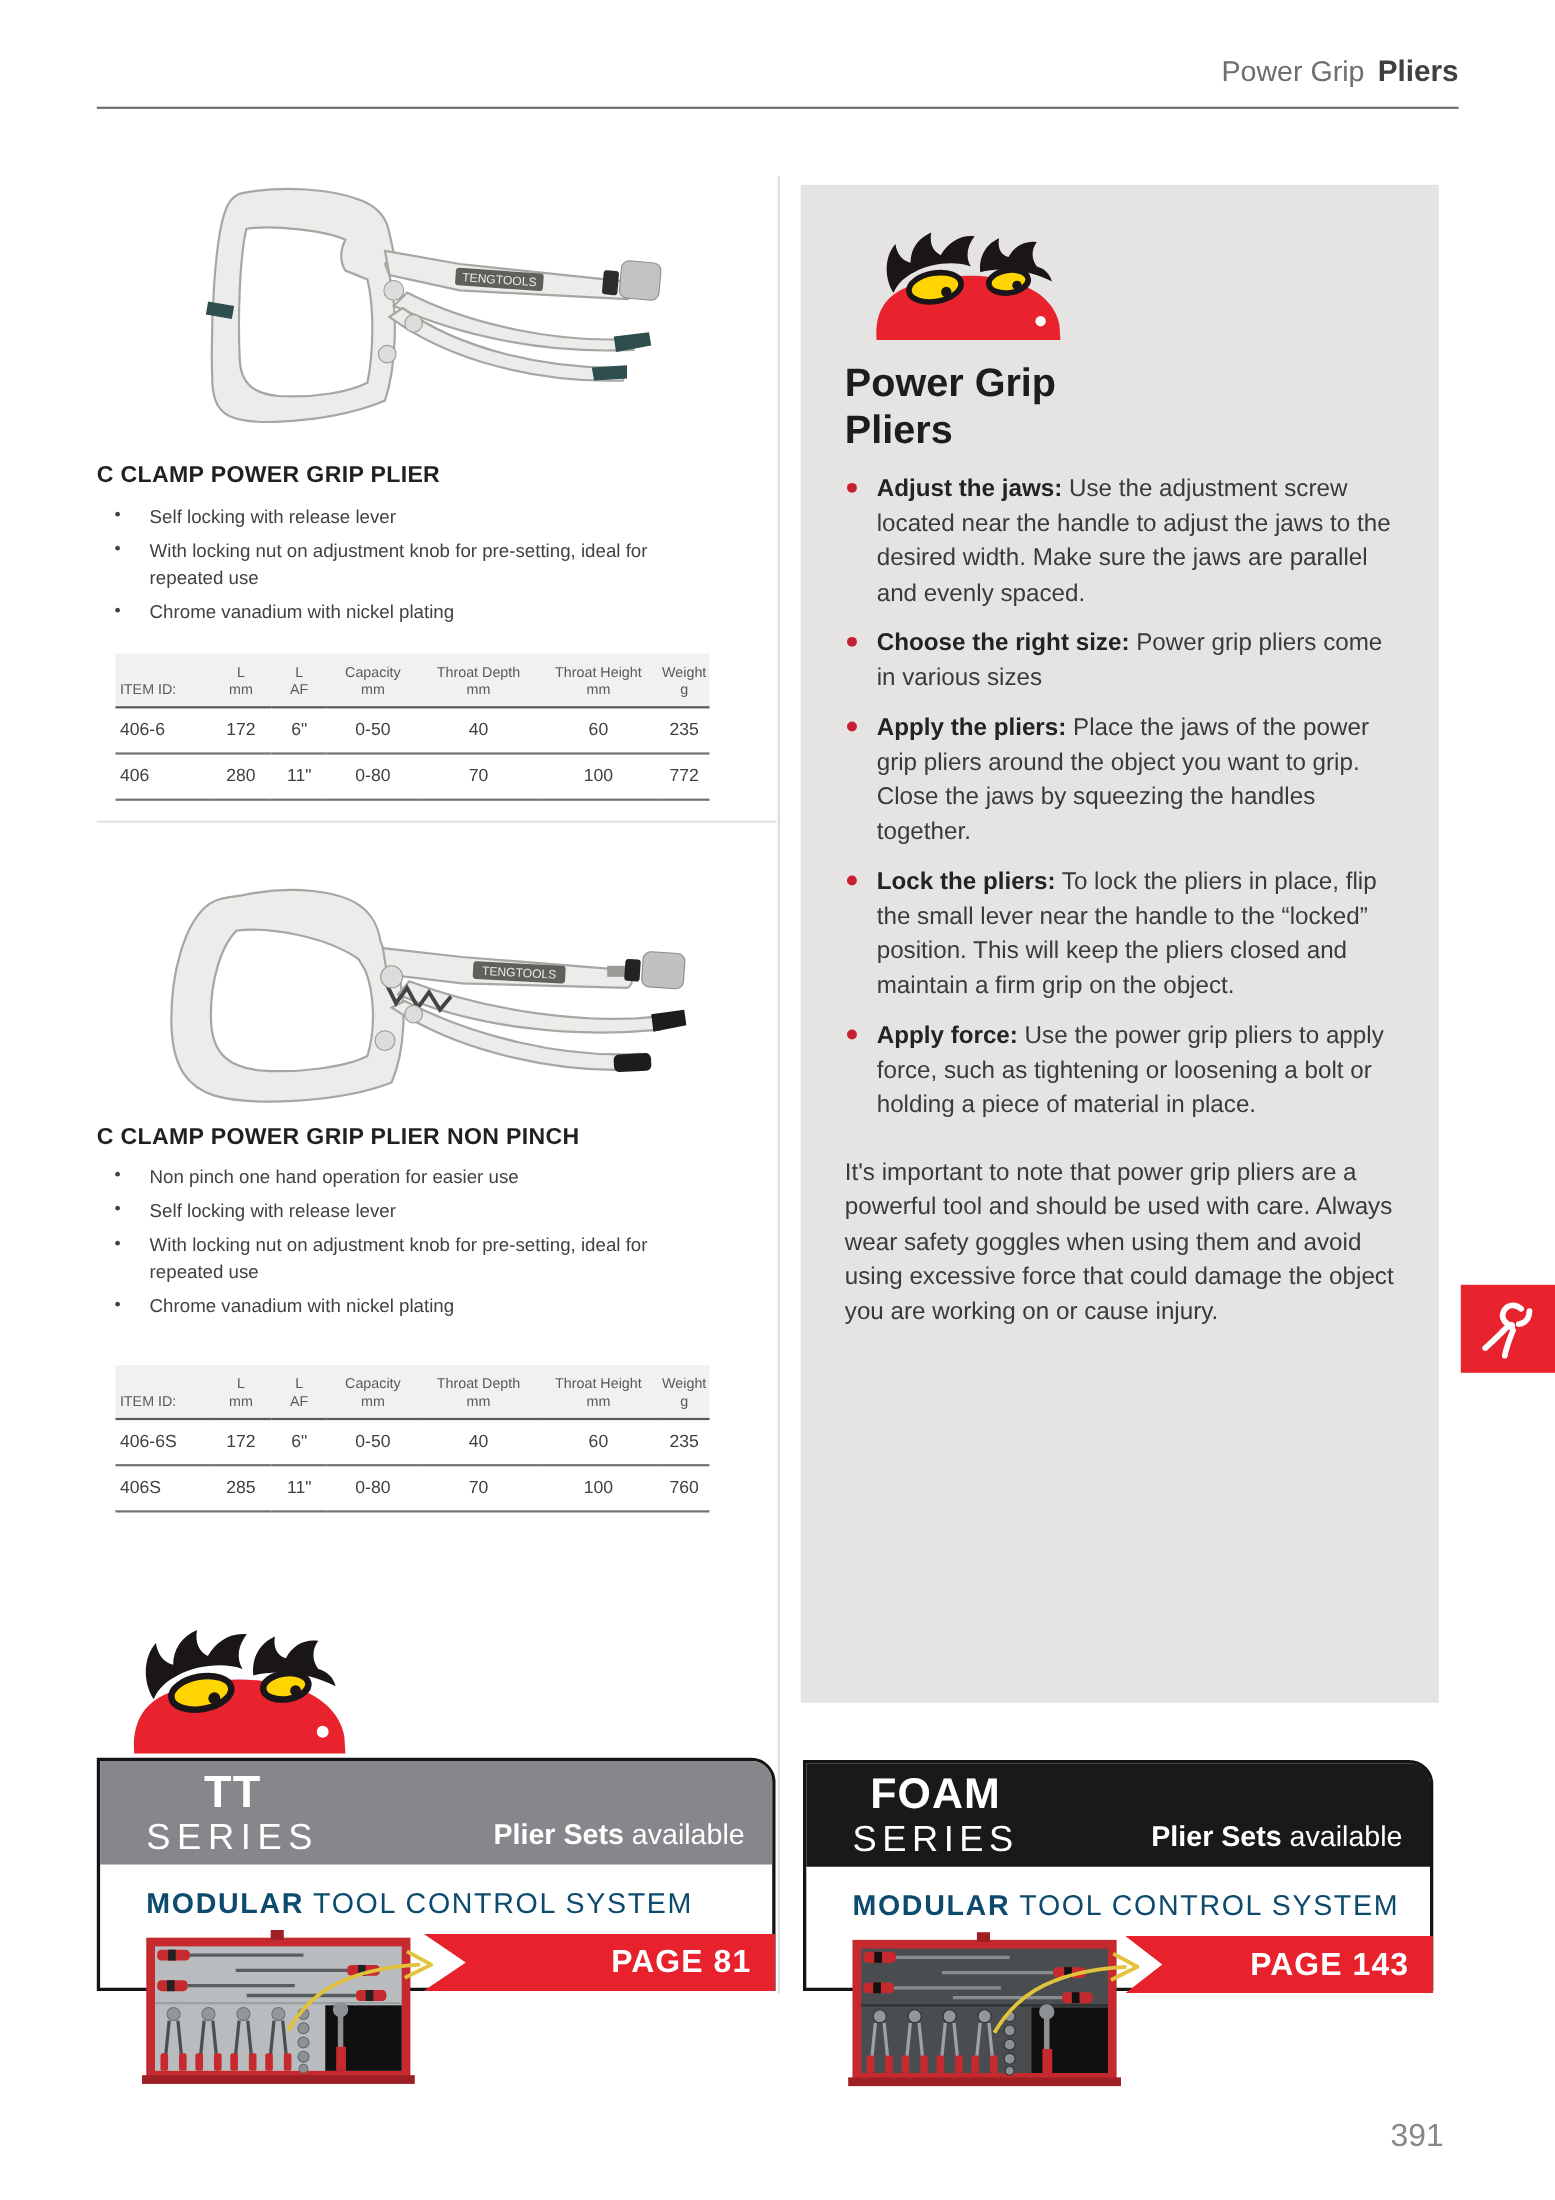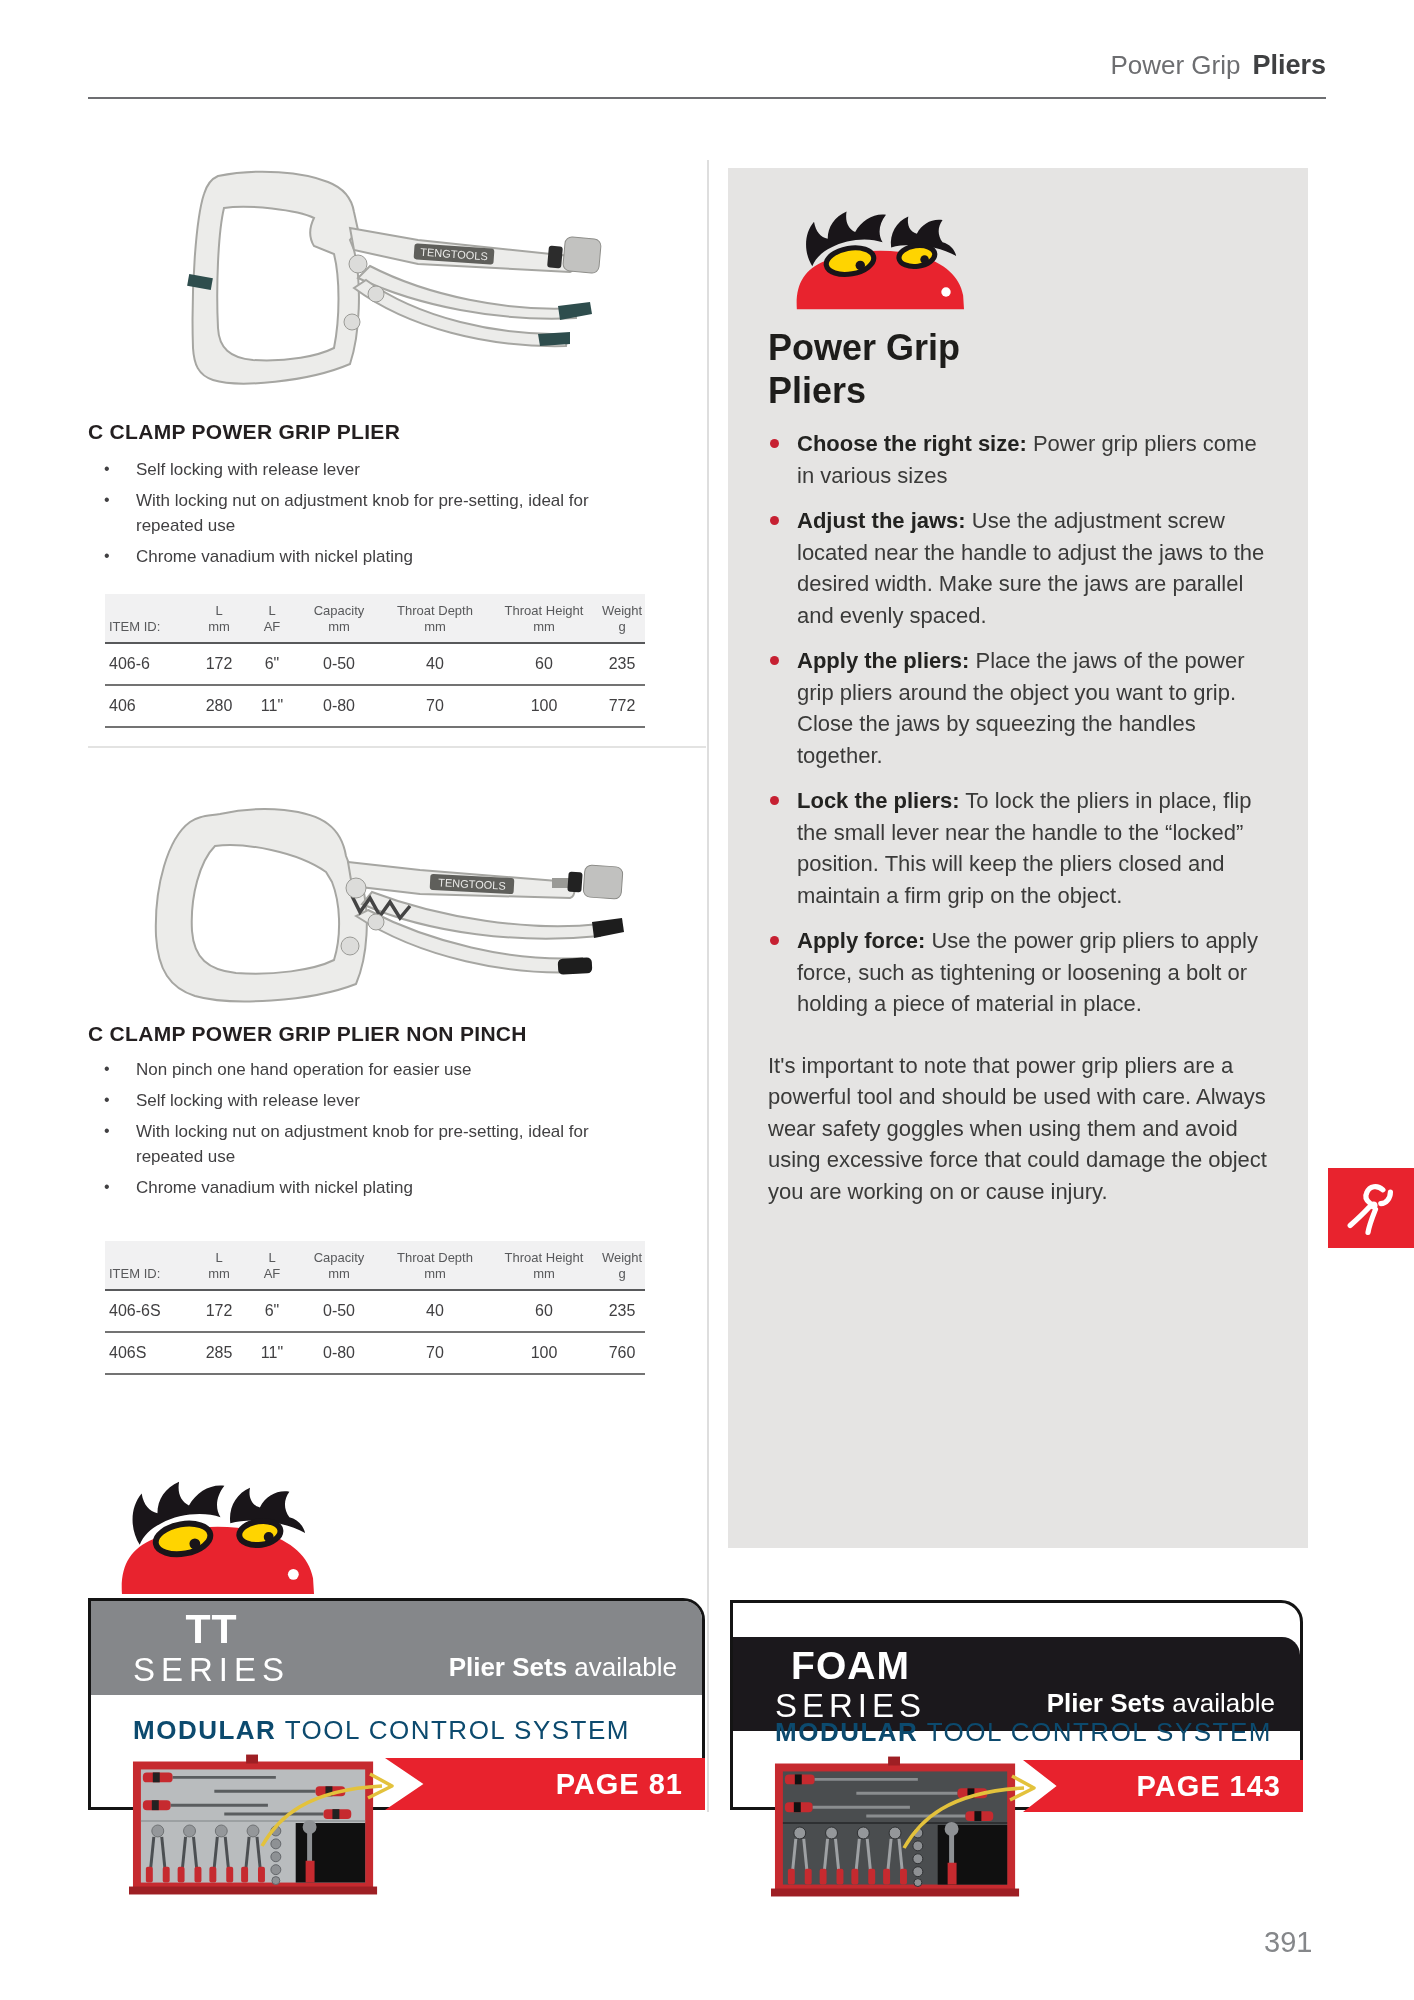--- a/index.html
+++ b/index.html
@@ -43,21 +43,21 @@
   .panel-flow li{position:relative;padding-left:29px;margin-bottom:14px;}
   .panel-flow li::before{content:"";position:absolute;left:2px;top:11px;width:9px;height:9px;
                          border-radius:50%;background:#c62032;}
   .panel-flow .b{font-weight:bold;color:#232321;}
   .panel-note{margin:30px 0 0 0;}
 
   
   .card{position:absolute;background:#ffffff;border:3px solid #141414;border-radius:0 22px 0 0;box-sizing:border-box;}
   .card-head{position:relative;height:94px;border-radius:0 18px 0 0;}
   .head-tt{background:#85878a;}
-  .head-foam{background:#1b181c;margin-top:34px;}
+  .head-foam{background:#1b181c;}
   .series-block{position:absolute;left:42px;top:6px;text-align:center;color:#ffffff;}
   .series-top{display:block;font-size:41px;line-height:45px;font-weight:800;letter-spacing:1px;}
   .series-sub{display:block;font-size:33px;line-height:36px;letter-spacing:6px;font-weight:400;}
   .tagline{position:absolute;right:25px;bottom:12px;color:#ffffff;font-size:26px;}
   .tagline .b{font-weight:bold;}
   .modular{position:absolute;left:42px;top:114px;font-size:26px;letter-spacing:1.5px;color:#0c4a6e;white-space:nowrap;}
   .modular .b{font-weight:800;}
   .tray{position:absolute;left:38px;top:150px;width:258px;height:152px;z-index:2;}
   .arrow{position:absolute;left:163px;top:155px;width:148px;height:95px;z-index:3;}
   .ribbon{position:absolute;right:-3px;top:157px;height:52px;background:#e8222d;color:#ffffff;
@@ -295,22 +295,22 @@
   <div class="panel">
     <svg class="panel-mascot" viewBox="0 0 210 132">
       <use href="#devil-mascot"></use>
     </svg>
     <div class="panel-heading">
       <div>Power Grip</div>
       <div>Pliers</div>
     </div>
     <div class="panel-flow">
       <ul>
+        <li><span class="b">Adjust the jaws:</span><span> Use the adjustment screw located near the handle to adjust the jaws to the desired width. Make sure the jaws are parallel and evenly spaced.</span></li>
         <li><span class="b">Choose the right size:</span><span> Power grip pliers come in various sizes</span></li>
-        <li><span class="b">Adjust the jaws:</span><span> Use the adjustment screw located near the handle to adjust the jaws to the desired width. Make sure the jaws are parallel and evenly spaced.</span></li>
         <li><span class="b">Apply the pliers:</span><span> Place the jaws of the power grip pliers around the object you want to grip. Close the jaws by squeezing the handles together.</span></li>
         <li><span class="b">Lock the pliers:</span><span> To lock the pliers in place, flip the small lever near the handle to the “locked” position. This will keep the pliers closed and maintain a firm grip on the object.</span></li>
         <li><span class="b">Apply force:</span><span> Use the power grip pliers to apply force, such as tightening or loosening a bolt or holding a piece of material in place.</span></li>
       </ul>
       <p class="panel-note">It's important to note that power grip pliers are a powerful tool and should be used with care. Always wear safety goggles when using them and avoid using excessive force that could damage the object you are working on or cause injury.</p>
     </div>
   </div>
 
   <svg class="mascot-tt" viewBox="0 0 210 132">
     <use href="#devil-mascot"></use>

